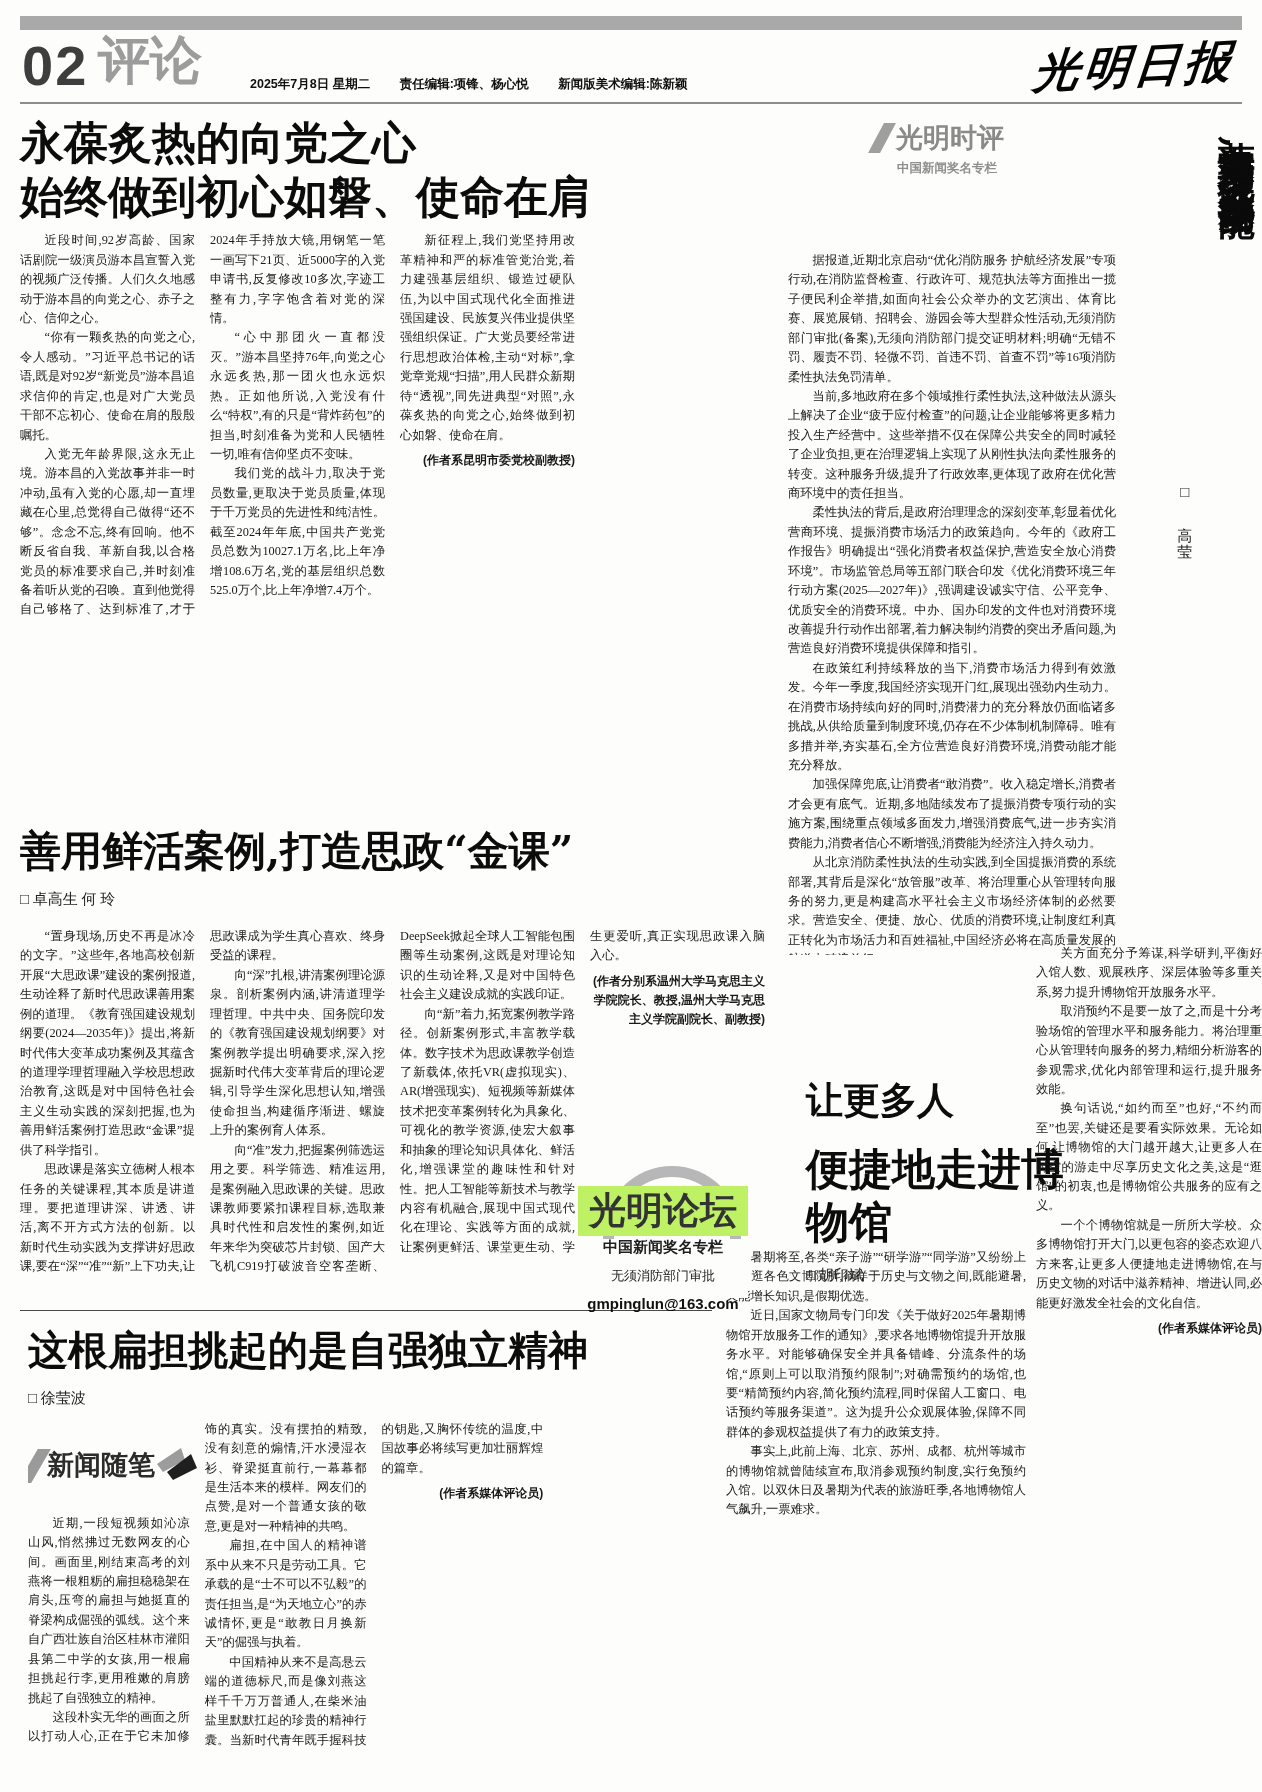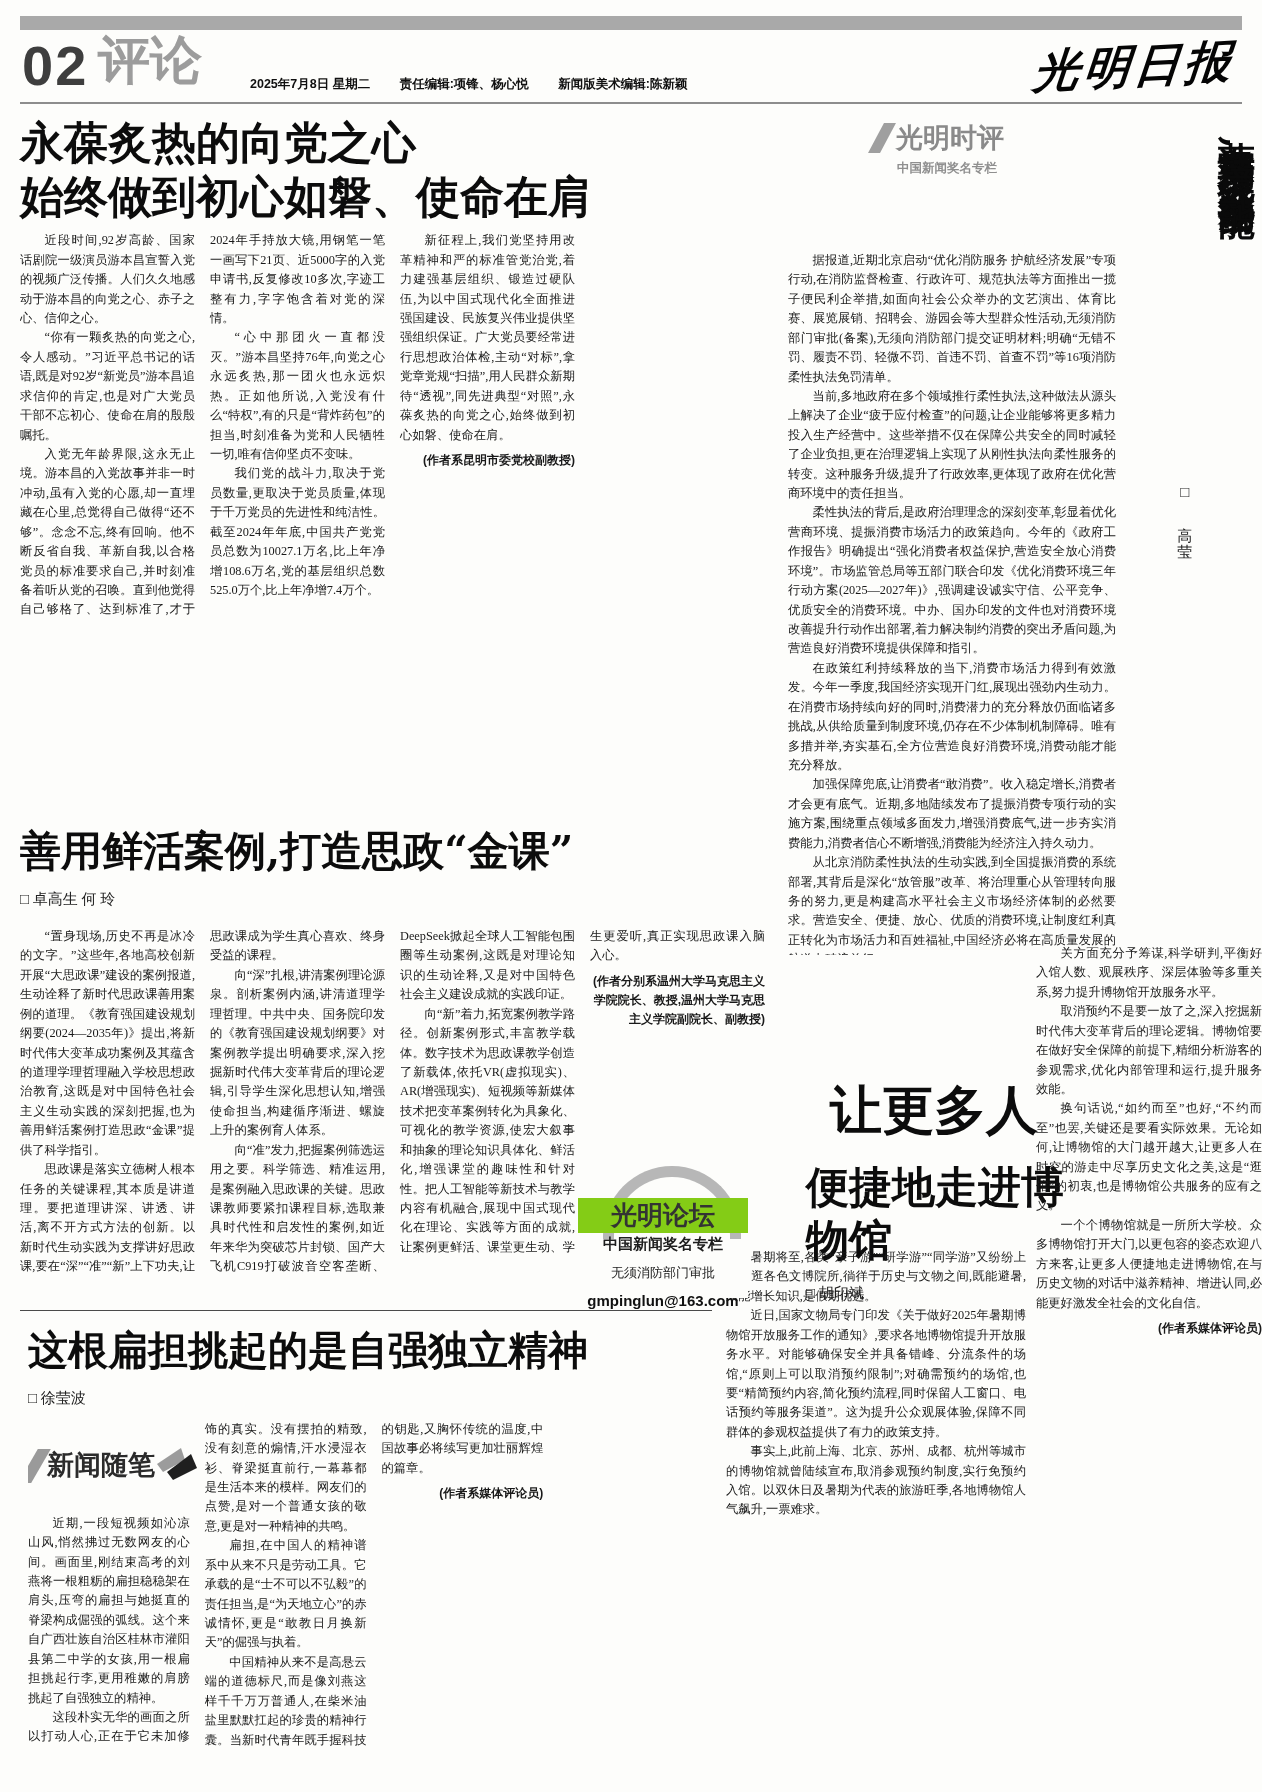--- a/index.html
+++ b/index.html
@@ -57,31 +57,31 @@
   
   .a2{left:20px;top:826px;width:745px;}
   .a2 .atitle{font-size:41px;}
   .a2 .body{margin-top:18px;height:354px;}
 
   
   .luntan{left:578px;top:1170px;width:170px;height:128px;background:#fdfdfb;z-index:6;
           text-align:center;}
   .lt-arc{position:absolute;left:25px;top:-4px;width:116px;height:62px;border:11px solid #b7b7b7;
           border-bottom:none;border-top-left-radius:70px;border-top-right-radius:70px;z-index:0;}
-  .lt-title{position:relative;z-index:2;margin-top:28px;background:#84cc16;
-            font-family:"Liberation Sans",sans-serif;font-weight:900;font-size:26px;color:#333;}
+  .lt-title{position:relative;z-index:2;margin-top:16px;background:#bef264;
+            font-family:"Liberation Sans",sans-serif;font-weight:900;font-size:37px;color:#333;}
   .lt-sub{position:relative;z-index:2;font-family:"Liberation Sans",sans-serif;font-weight:bold;
           font-size:15px;color:#1e1e1e;margin-top:2px;}
   .lt-note{position:relative;z-index:2;font-size:13px;color:#222;margin-top:10px;}
   .lt-mail{position:relative;z-index:2;font-family:"Liberation Sans",sans-serif;font-weight:bold;
            font-size:15px;color:#111;margin-top:10px;}
 
   
   .mu-title{left:806px;top:1078px;width:280px;}
-  .mu-title .l1{font-size:52px;margin-left:24px;}
+  .mu-title .l1{font-size:37px;}
   .mu-title .l2{font-size:43px;margin-top:24px;font-family:Liberation Mono, monospace;}
   .mu-colA{left:726px;top:1248px;width:300px;height:534px;overflow:hidden;}
   .mu-colB{left:1036px;top:944px;width:226px;height:836px;overflow:hidden;}
 
   
   .bd-rule{left:20px;top:1310px;width:692px;height:1px;background:#4a4a4a;}
   .a3{left:28px;top:1326px;width:692px;}
   .a3 .atitle{font-size:40px;}
   .a3 .body{margin-top:12px;height:332px;}
   .stamp{float:left;width:176px;height:80px;margin:6px 8px 8px 0;position:relative;
@@ -171,21 +171,21 @@
     <h1 class="atitle l2">便捷地走进博物馆</h1>
     <div class="byline">□  胡印斌</div>
   </div>
   <div class="abs mu-colA bt">
     <p>暑期将至,各类“亲子游”“研学游”“同学游”又纷纷上线。逛各色文博院所,徜徉于历史与文物之间,既能避暑,又能增长知识,是假期优选。</p>
       <p>近日,国家文物局专门印发《关于做好2025年暑期博物馆开放服务工作的通知》,要求各地博物馆提升开放服务水平。对能够确保安全并具备错峰、分流条件的场馆,“原则上可以取消预约限制”;对确需预约的场馆,也要“精简预约内容,简化预约流程,同时保留人工窗口、电话预约等服务渠道”。这为提升公众观展体验,保障不同群体的参观权益提供了有力的政策支持。</p>
       <p>事实上,此前上海、北京、苏州、成都、杭州等城市的博物馆就曾陆续宣布,取消参观预约制度,实行免预约入馆。以双休日及暑期为代表的旅游旺季,各地博物馆人气飙升,一票难求。</p>
   </div>
   <div class="abs mu-colB bt">
     <p>关方面充分予筹谋,科学研判,平衡好入馆人数、观展秩序、深层体验等多重关系,努力提升博物馆开放服务水平。</p>
-      <p>取消预约不是要一放了之,深入挖掘新时代伟大变革背后的理论逻辑。博物馆要在做好安全保障的前提下,精细分析游客的参观需求,优化内部管理和运行,提升服务效能。</p>
+      <p>取消预约不是要一放了之,而是十分考验场馆的管理水平和服务能力。将治理重心从管理转向服务的努力,精细分析游客的参观需求,优化内部管理和运行,提升服务效能。</p>
       <p>换句话说,“如约而至”也好,“不约而至”也罢,关键还是要看实际效果。无论如何,让博物馆的大门越开越大,让更多人在时空的游走中尽享历史文化之美,这是“逛馆”的初衷,也是博物馆公共服务的应有之义。</p>
       <p>一个个博物馆就是一所所大学校。众多博物馆打开大门,以更包容的姿态欢迎八方来客,让更多人便捷地走进博物馆,在与历史文物的对话中滋养精神、增进认同,必能更好激发全社会的文化自信。</p>
     <p class="att">(作者系媒体评论员)</p>
   </div>
 
   <div class="abs bd-rule"></div>
   <div class="abs a3">
     <h1 class="atitle">这根扁担挑起的是自强独立精神</h1>
     <div class="byline">□  徐莹波</div>
     <div class="body bt cols4">

